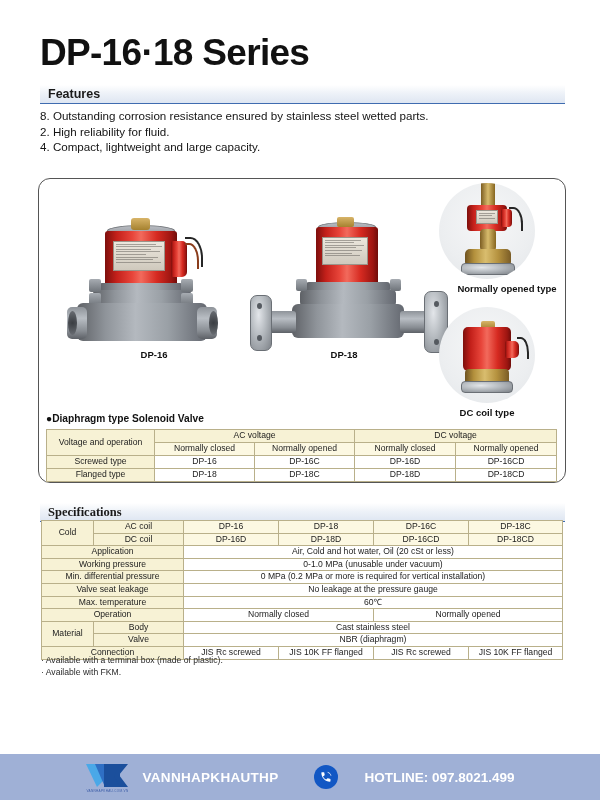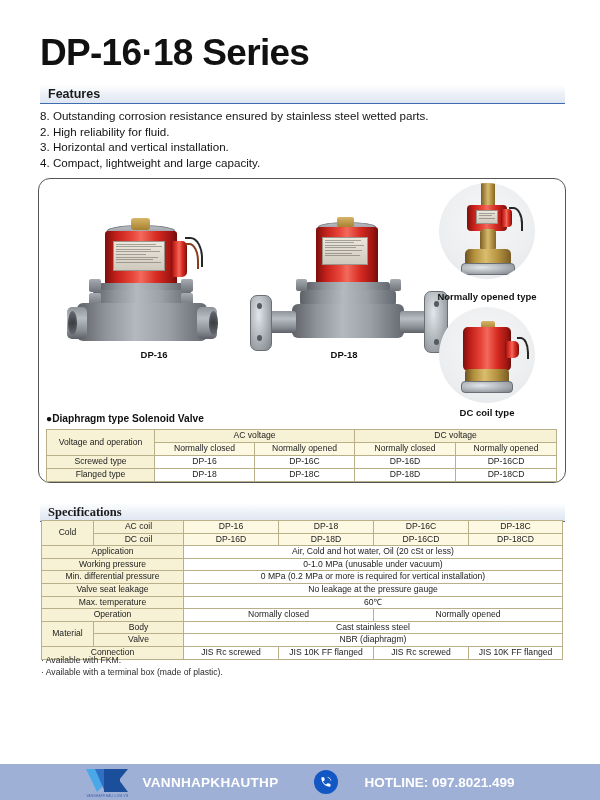--- a/index.html
+++ b/index.html
@@ -158,21 +158,21 @@
   #tbl-spec { left:41px; top:520px; width:521px; }
   #tbl-spec td { height:12.6px; }
 
   .notes {
     position:absolute; left:41px; top:654px;
     font-size:8.6px; line-height:12px; color:#2b2b2b;
   }
 
   
   .footer {
-    position:absolute; left:0; bottom:0; width:600px; height:36px;
+    position:absolute; left:0; bottom:0; width:600px; height:46px;
     background:#9fb0d6;
     display:flex; align-items:center; justify-content:center; gap:36px;
   }
   .brand { display:flex; align-items:center; gap:7px; }
   .brand-mark { position:relative; width:50px; height:30px; }
   .brand-text {
     font-size:13.5px; font-weight:bold; color:#ffffff; letter-spacing:0.3px;
   }
   .brand-sub {
     position:absolute; left:1px; bottom:-1px;
@@ -191,21 +191,20 @@
 <body>
 
 <div class="page-title">DP-16·18 Series</div>
 
 <div class="section-bar" id="bar-features">
   <span>Features</span>
 </div>
 <div class="features">
   <div>8. Outstanding corrosion resistance ensured by stainless steel wetted parts.</div>
   <div>2. High reliability for fluid.</div>
-  <div>3. Horizontal and vertical installation.</div>
   <div>4. Compact, lightweight and large capacity.</div>
 </div>
 
 <div class="photo-panel">
 
   <div class="valve" style="left:20px; top:24px; width:190px; height:160px;">
 
     <div class="coil-top" style="left:48px; top:22px; width:68px; height:13px;"></div>
     <div class="stud" style="left:72px; top:15px; width:19px; height:12px; border-radius:3px;"></div>
 
@@ -287,21 +286,21 @@
         <i style="width:80%"></i>
         <i style="width:66%"></i>
         <i style="width:84%"></i>
       </div>
     <div class="coil" style="left:62px; top:26px; width:11px; height:18px; border-radius:2px 4px 4px 2px;"></div>
     <div class="wire" style="left:70px; top:24px; width:14px; height:24px;"></div>
     <div class="pipe" style="left:41px; top:46px; width:16px; height:22px; background:linear-gradient(to right,#7c5d22,#d7bb6c,#86651f);"></div>
     <div class="body-brass" style="left:26px; top:66px; width:46px; height:18px; border-radius:5px;"></div>
     <div class="flange" style="left:22px; top:80px; width:54px; height:12px; border-radius:4px;"></div>
   </div>
-  <div class="cap" style="left:388px; top:104px; width:120px;margin-top:8px;">Normally opened type</div>
+  <div class="cap" style="left:408px; top:104px; width:120px;">Normally opened type</div>
 
   <div class="circle-photo" style="left:400px; top:128px; width:96px; height:96px;">
     <div class="stud" style="left:42px; top:14px; width:14px; height:8px; border-radius:2px;"></div>
     <div class="coil" style="left:24px; top:20px; width:48px; height:44px; border-radius:5px;"></div>
     <div class="coil" style="left:66px; top:34px; width:14px; height:17px; border-radius:2px 5px 5px 2px;"></div>
     <div class="wire" style="left:78px; top:30px; width:12px; height:22px;"></div>
     <div class="body-brass" style="left:26px; top:62px; width:44px; height:16px; border-radius:4px;"></div>
     <div class="flange" style="left:22px; top:74px; width:52px; height:12px; border-radius:4px;"></div>
   </div>
   <div class="cap" style="left:398px; top:228px; width:100px;">DC coil type</div>
@@ -424,22 +423,22 @@
       <td class="hd" colspan="2">Connection</td>
       <td>JIS Rc screwed</td>
       <td>JIS 10K FF flanged</td>
       <td>JIS Rc screwed</td>
       <td>JIS 10K FF flanged</td>
     </tr>
   </tbody>
 </table>
 
 <div class="notes">
+  <div>· Available with a terminal box (made of plastic).</div>
   <div>· Available with FKM.</div>
-  <div>· Available with a terminal box (made of plastic).</div>
 </div>
 
 <div class="footer">
   <div class="brand">
     <div class="brand-mark">
       <svg width="50" height="27" viewBox="0 0 50 27" aria-hidden="true">
         <polygon points="1,2 12,2 18,19 12,25" fill="#4aa8e8"></polygon>
         <polygon points="10,2 20,2 26,13 20,25" fill="#2f6fc4"></polygon>
         <polygon points="19,2 27,2 27,25 19,25" fill="#1b4f9c"></polygon>
         <polygon points="27,2 35,2 35,25 27,25" fill="#1b4f9c"></polygon>

